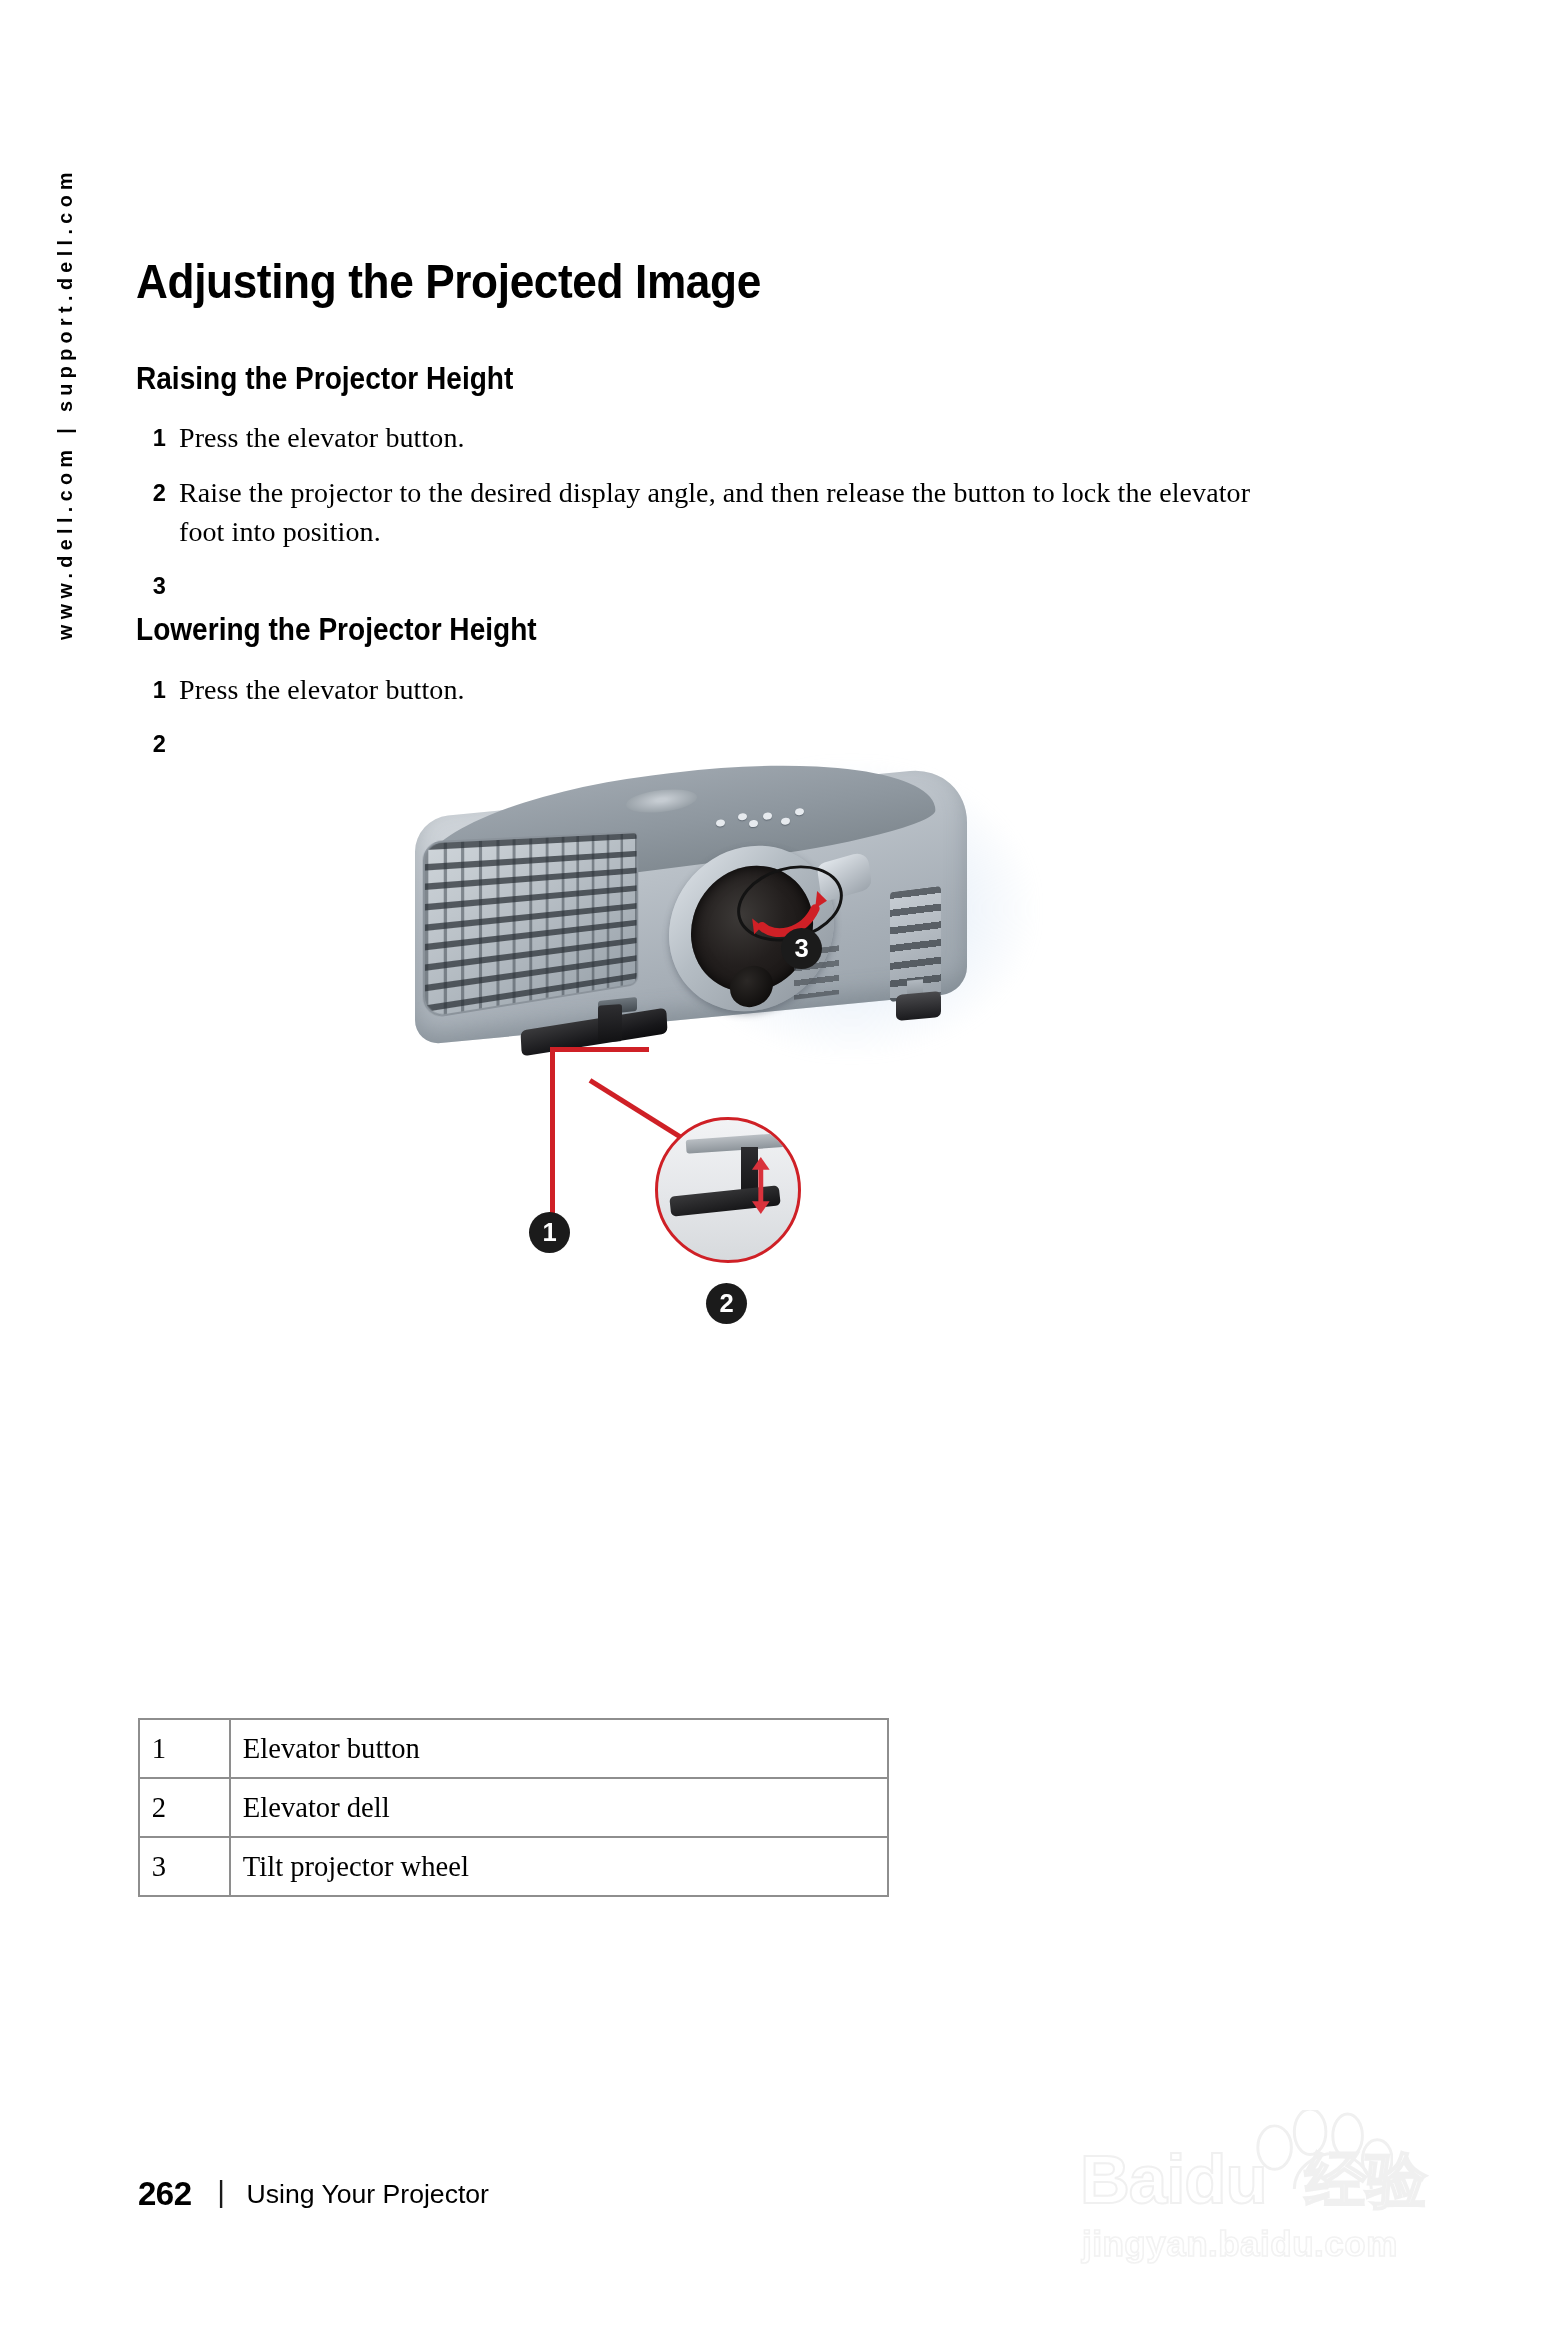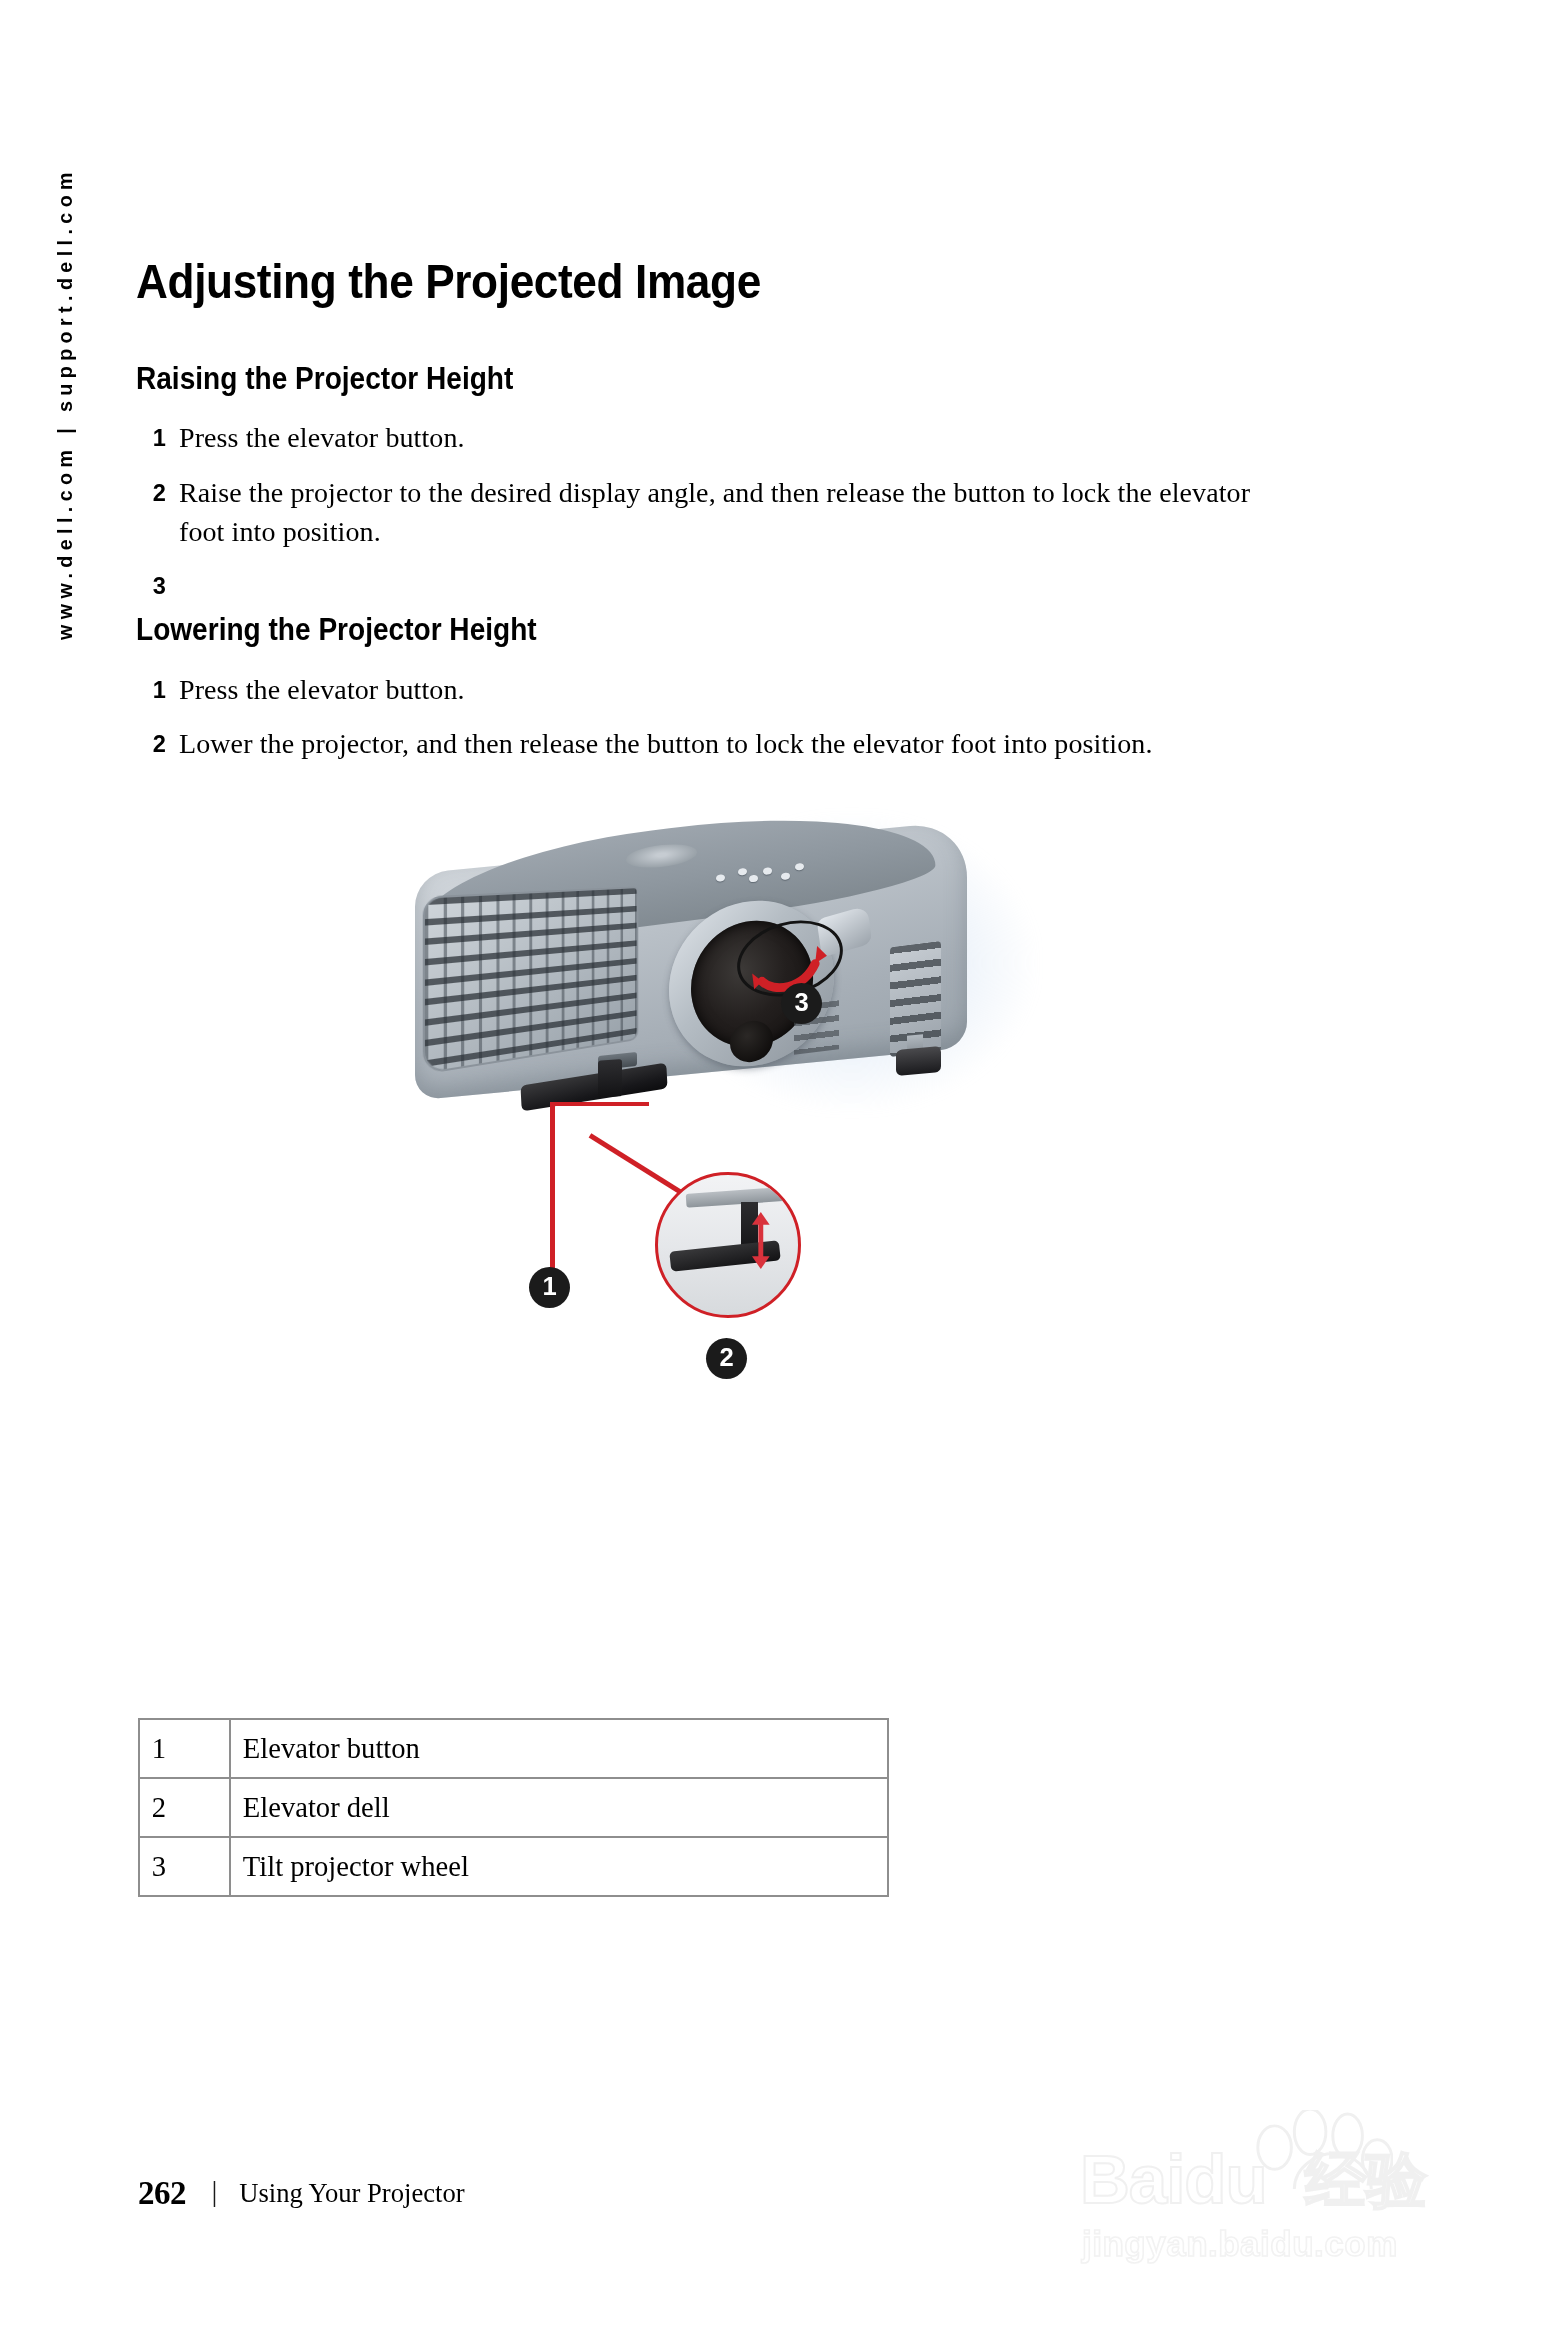--- a/index.html
+++ b/index.html
@@ -341,21 +341,21 @@
   }
   .ref-table td.c-num { width: 91px; }
 
   
   .footer {
     position: absolute;
     left: 138px;
     top: 2175px;
     display: flex;
     align-items: center;
-    font-family: Liberation Serif, serif;
+    font-family: Liberation Sans, sans-serif;
     color: #000;
   }
   .footer .pg {
     font-weight: 700;
     font-size: 33px;
     letter-spacing: -0.5px;
   }
   .footer .sep {
     margin: 0 21.7px 0 25.6px;
     font-size: 29.6px;
@@ -444,21 +444,20 @@
 
   <h2 class="section-title sec2">Lowering the Projector Height</h2>
 
   <ol class="steps first">
     <li>
       <span class="num">1</span>
       <span>Press the elevator button.</span>
     </li>
     <li>
       <span class="num">2</span>
-      <span>Lower the projector, and then release the button to lock the elevator foot into position.</span>
     </li>
   </ol>
 
   <div class="figure">
     <div class="fig-stage">
 
       <div class="proj-wrap">
         <div class="proj-glow"></div>
         <div class="proj-body"></div>
         <div class="proj-top"></div>

